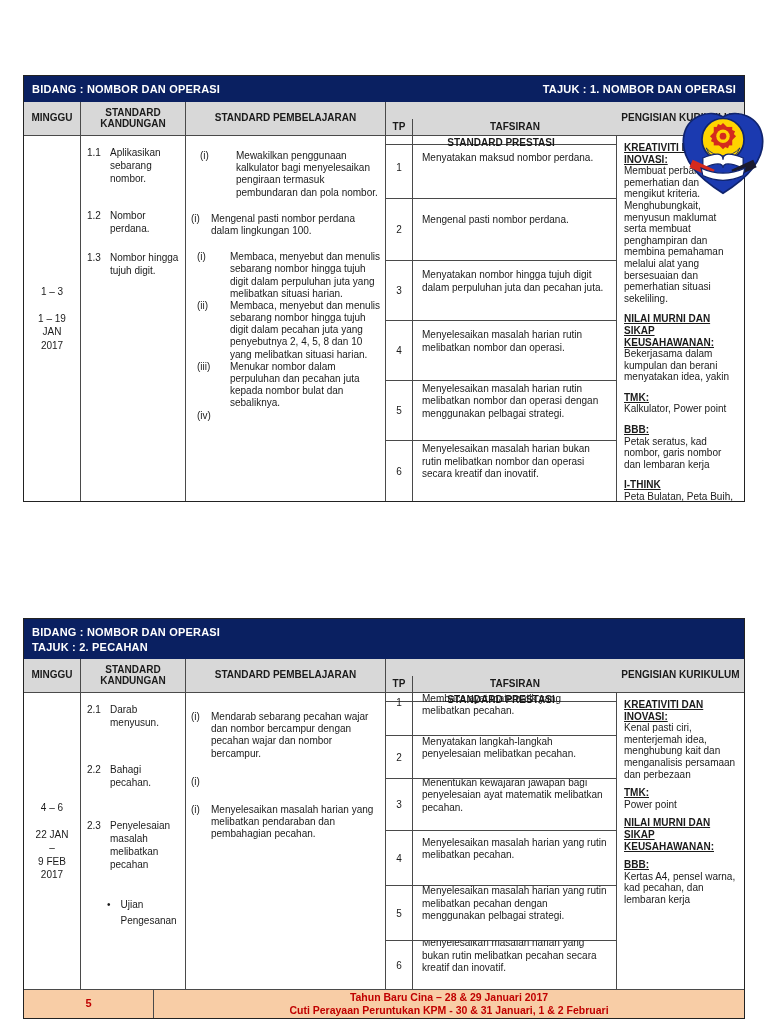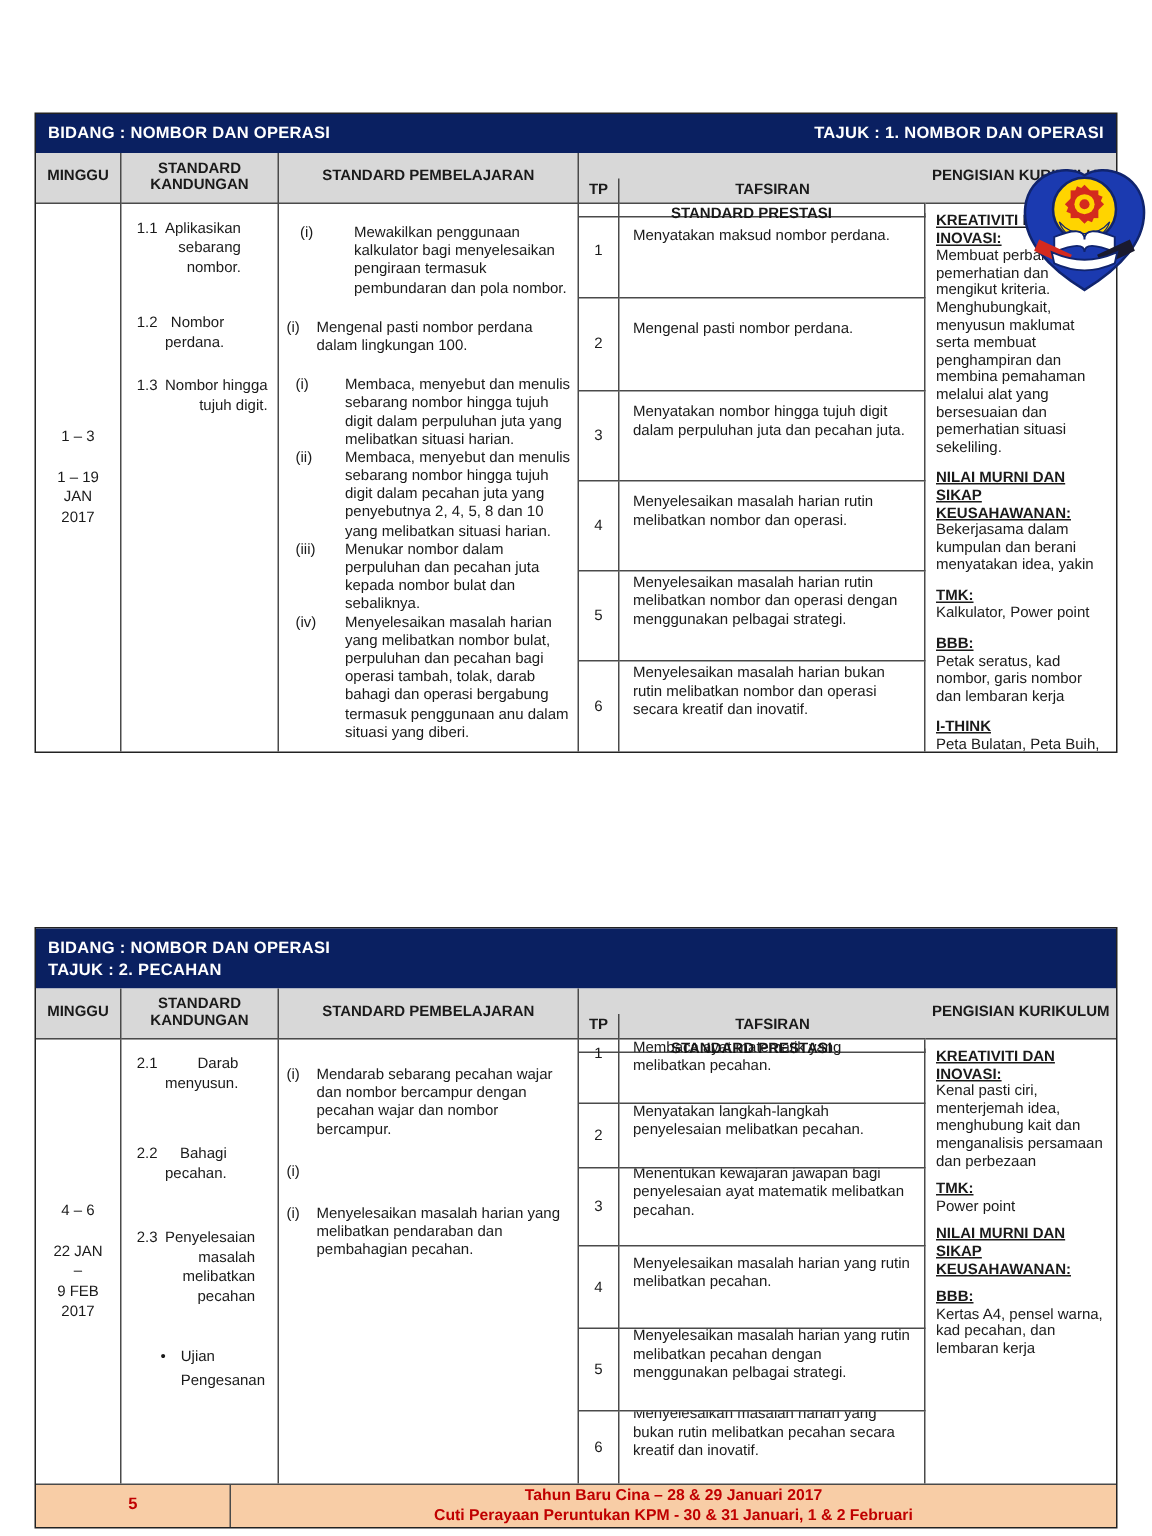--- a/index.html
+++ b/index.html
@@ -56,21 +56,21 @@
   .rowspan{grid-row:1/7;}
   .c-minggu{grid-column:1;display:flex;align-items:center;justify-content:center;text-align:center;
     font-size:10.5px;white-space:pre-line;line-height:1.35;}
   .c-kand{grid-column:2;padding:10px 2px 0 6px;}
   .c-pemb{grid-column:3;padding:14px 4px 0 0;}
   .c-peng{grid-column:6;padding:6px 4px 4px 7px;font-size:8.5px;line-height:1.16;}
   .c-tp{grid-column:4;display:flex;align-items:center;justify-content:center;font-size:10.5px;}
   .c-tafs{grid-column:5;display:flex;align-items:center;padding:3px 6px 21px 9px;line-height:1.25;}
 
   
-  .k-item{display:flex;gap:5px;line-height:1.3;white-space:pre-line;text-align:right;}
+  .k-item{display:flex;gap:5px;line-height:1.3;white-space:pre-line;}
   .k-item .num{flex:0 0 18px;}
   .k-gap1{margin-top:24px;}
   .k-gap2{margin-top:16px;}
   .k-bullet{display:flex;gap:10px;margin-top:26px;padding-left:20px;line-height:1.6;white-space:pre-line;}
 
   
   .p-item{display:flex;line-height:1.22;}
   .p-item .lbl{flex:none;}
   .ind-a{padding-left:14px;} .ind-a .lbl{width:36px;}
   .ind-b{padding-left:5px;}  .ind-b .lbl{width:20px;}
@@ -153,21 +153,20 @@
       <div class="p-item ind-c">
         <span class="lbl">(ii)</span>
         <span>Membaca, menyebut dan menulis sebarang nombor hingga tujuh digit dalam pecahan juta yang penyebutnya 2, 4, 5, 8 dan 10 yang melibatkan situasi harian.</span>
       </div>
       <div class="p-item ind-c">
         <span class="lbl">(iii)</span>
         <span>Menukar nombor dalam perpuluhan dan pecahan juta kepada nombor bulat dan sebaliknya.</span>
       </div>
       <div class="p-item ind-c">
         <span class="lbl">(iv)</span>
-        <span>Menyelesaikan masalah harian yang melibatkan nombor bulat, perpuluhan dan pecahan bagi operasi tambah, tolak, darab bahagi dan operasi bergabung termasuk penggunaan anu dalam situasi yang diberi.</span>
       </div>
     </div>
 
     <div class="cell c-tp" style="grid-row:1">1</div>
     <div class="cell c-tafs" style="grid-row:1">Menyatakan maksud nombor perdana.</div>
     <div class="cell c-tp" style="grid-row:2">2</div>
     <div class="cell c-tafs" style="grid-row:2">Mengenal pasti nombor perdana.</div>
     <div class="cell c-tp" style="grid-row:3">3</div>
     <div class="cell c-tafs" style="grid-row:3">Menyatakan nombor hingga tujuh digit dalam perpuluhan juta dan pecahan juta.</div>
     <div class="cell c-tp" style="grid-row:4">4</div>

